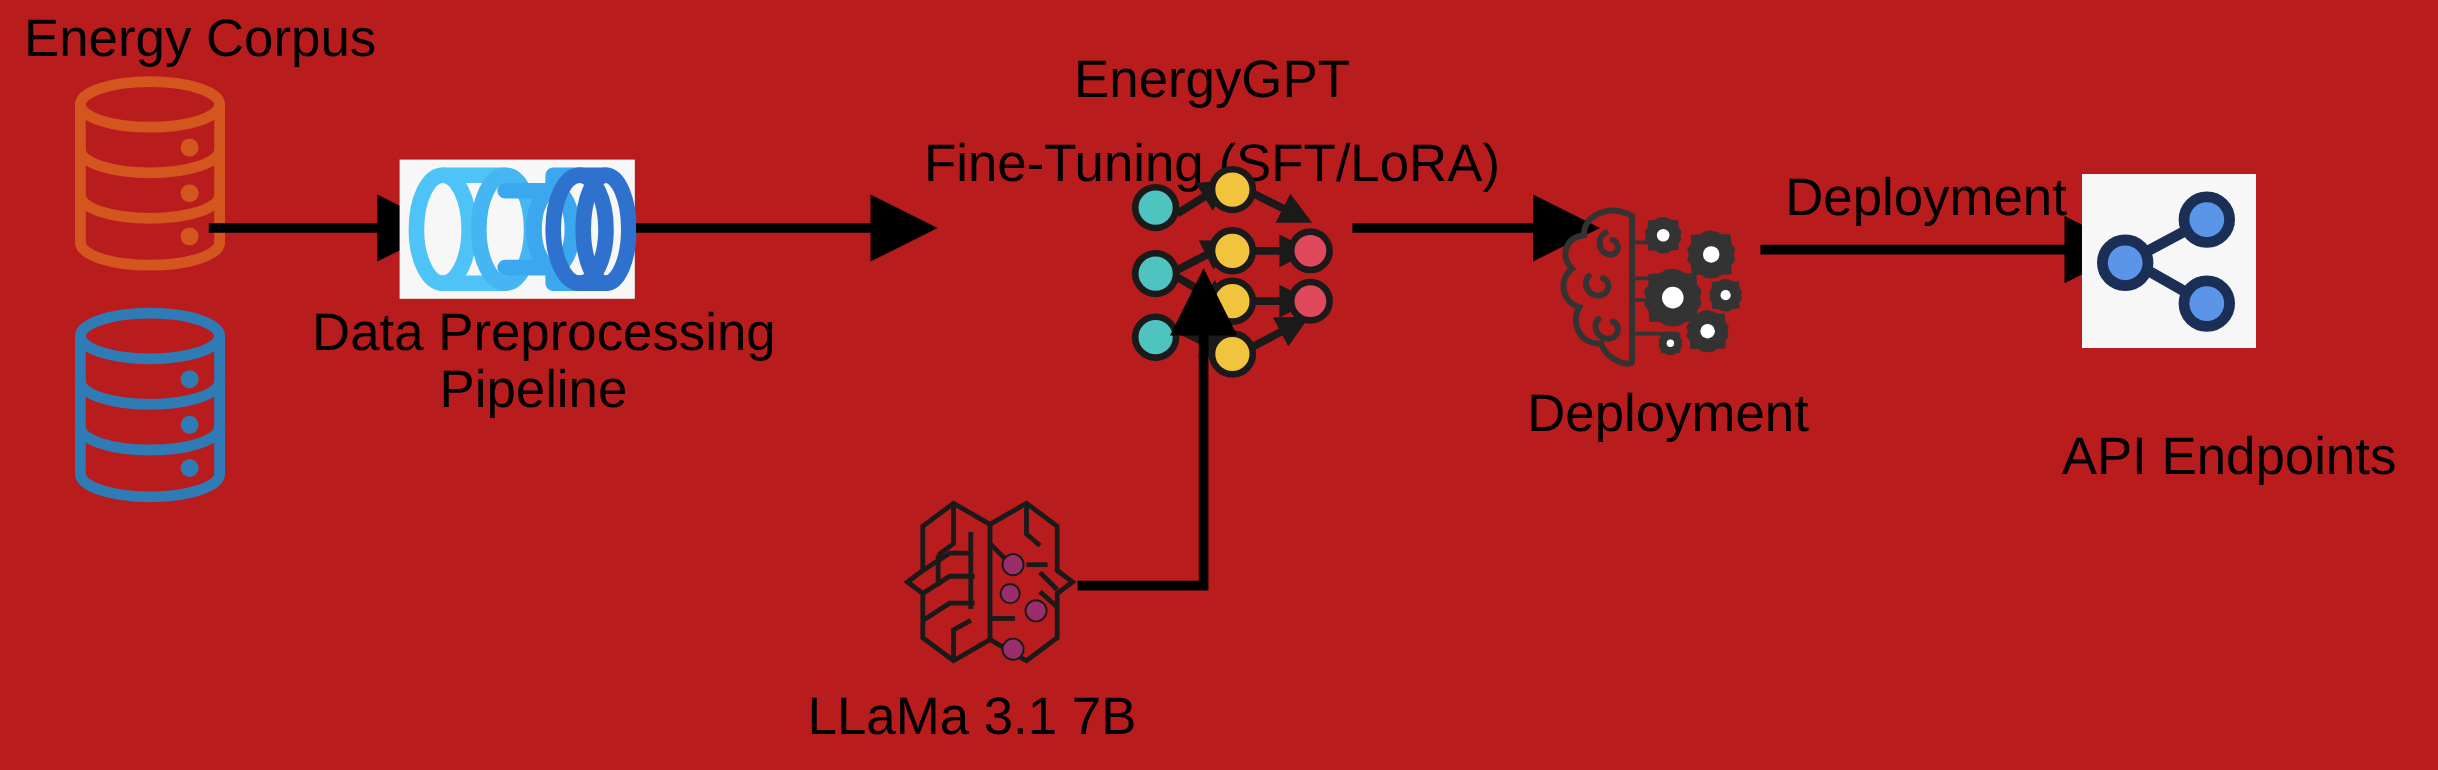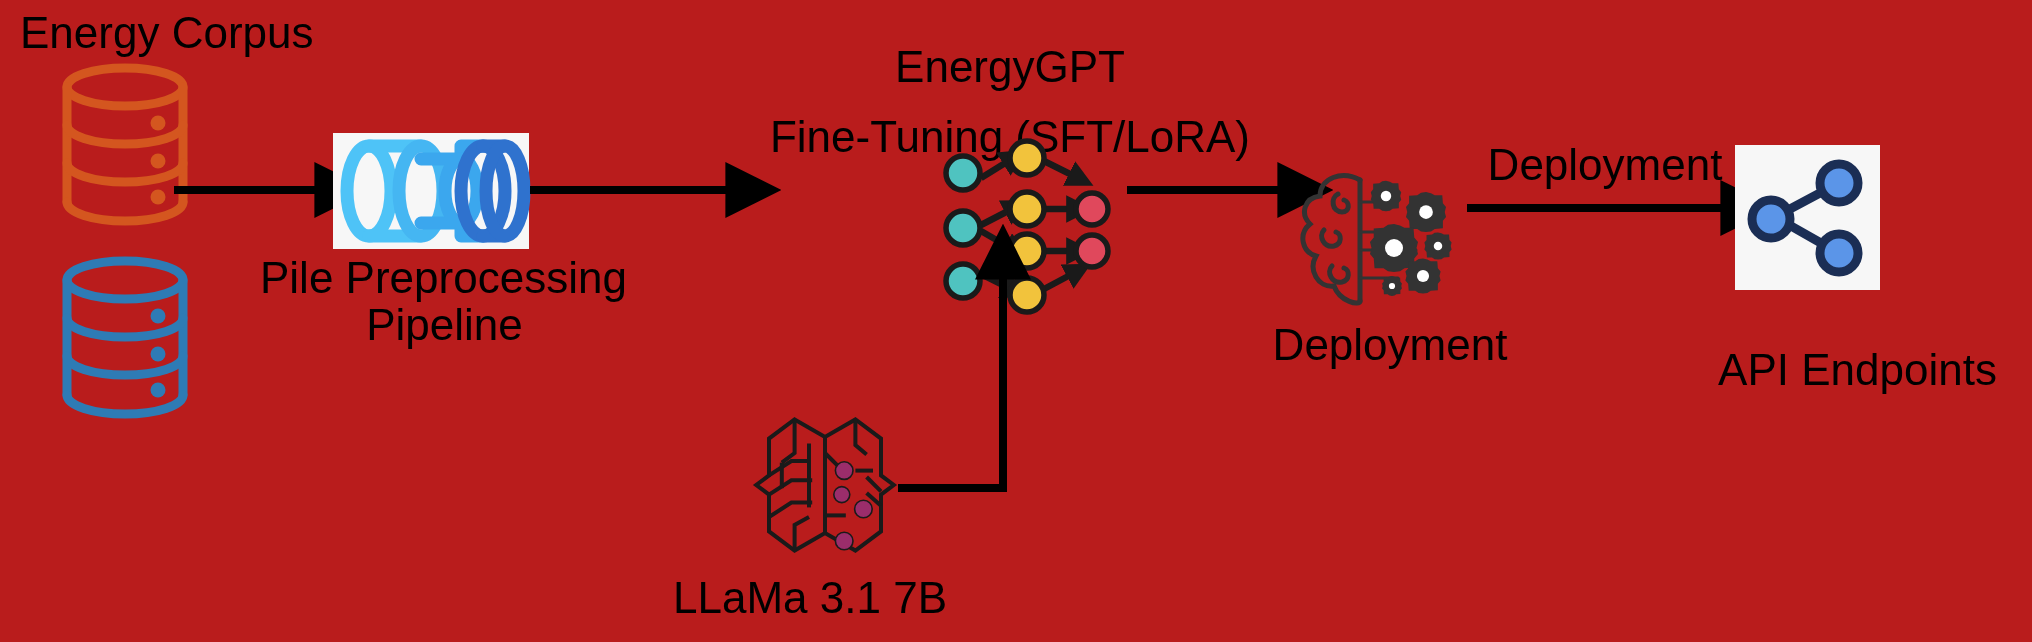--- a/index.html
+++ b/index.html
@@ -103,21 +103,21 @@
         <ellipse cx="128" cy="58" rx="16" ry="32" stroke="#3BA7EE"></ellipse>
 
         <ellipse cx="150" cy="58" rx="22" ry="45" stroke="#2F72CE"></ellipse>
         <path d="M150,13 L172,13" stroke="#2F72CE"></path>
         <path d="M150,103 L172,103" stroke="#2F72CE"></path>
         <ellipse cx="172" cy="58" rx="19" ry="45" stroke="#2F72CE"></ellipse>
       </g>
     </svg>
   </div>
 
-  <div class="label lbl-44" style="left:260px; top:253px; width:345px;">Pile Preprocessing</div>
+  <div class="label lbl-44" style="left:260px; top:253px; width:345px;">Data Preprocessing</div>
   <div class="label lbl-44" style="left:272px; top:300px; width:345px;">Pipeline</div>
 
   <div class="node" style="left:528px; top:170px; width:225px; height:40px;">
     <svg width="225" height="40" viewBox="0 0 225 40" aria-hidden="true">
       <defs>
         <marker id="ah2" markerWidth="7" markerHeight="7" refX="1.2" refY="3.5" orient="auto" markerUnits="strokeWidth">
           <path d="M0,0 L7,3.5 L0,7 z" fill="#000000"></path>
         </marker>
       </defs>
       <line x1="2" y1="20" x2="207" y2="20" stroke="#000000" stroke-width="8" marker-end="url(#ah2)"></line>
@@ -302,15 +302,15 @@
         <line x1="40" y1="72" x2="100" y2="106"></line>
       </g>
       <g fill="#5B95E8" stroke="#1B2E55" stroke-width="9">
         <circle cx="36" cy="74" r="19"></circle>
         <circle cx="104" cy="38" r="19"></circle>
         <circle cx="104" cy="108" r="19"></circle>
       </g>
     </svg>
   </div>
 
-  <div class="label lbl-44" style="left:1690px; top:345px; width:335px;">API Endpoints</div>
+  <div class="label lbl-44" style="left:1690px; top:356px; width:335px;">API Endpoints</div>
 
 </div>
 
 </body></html>

